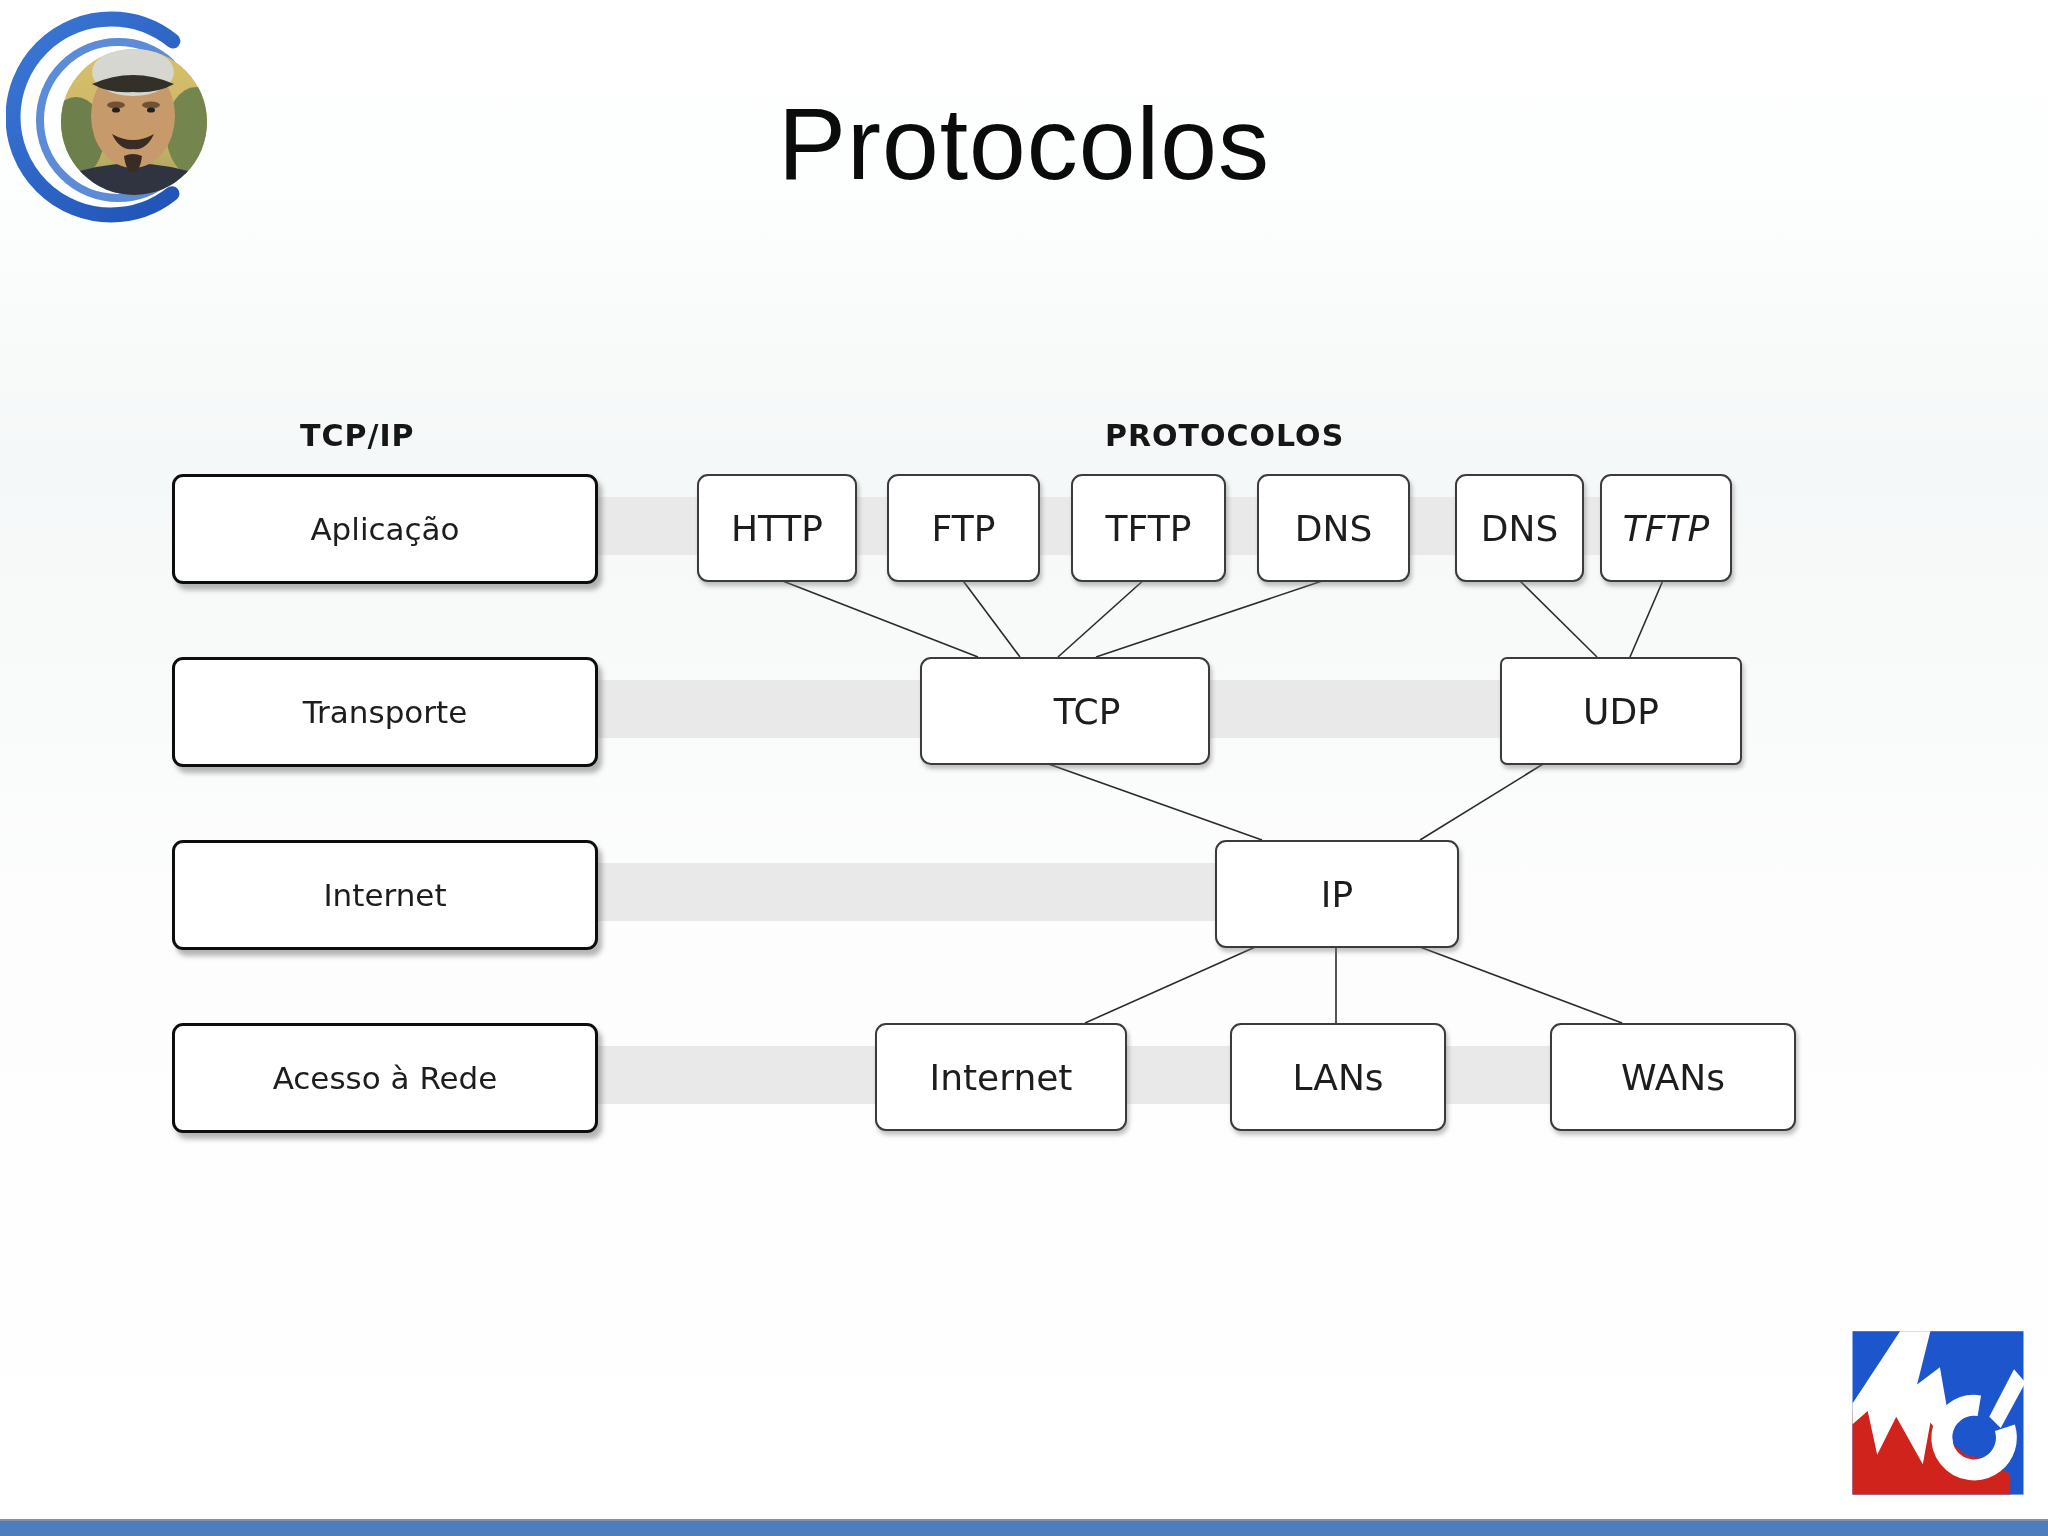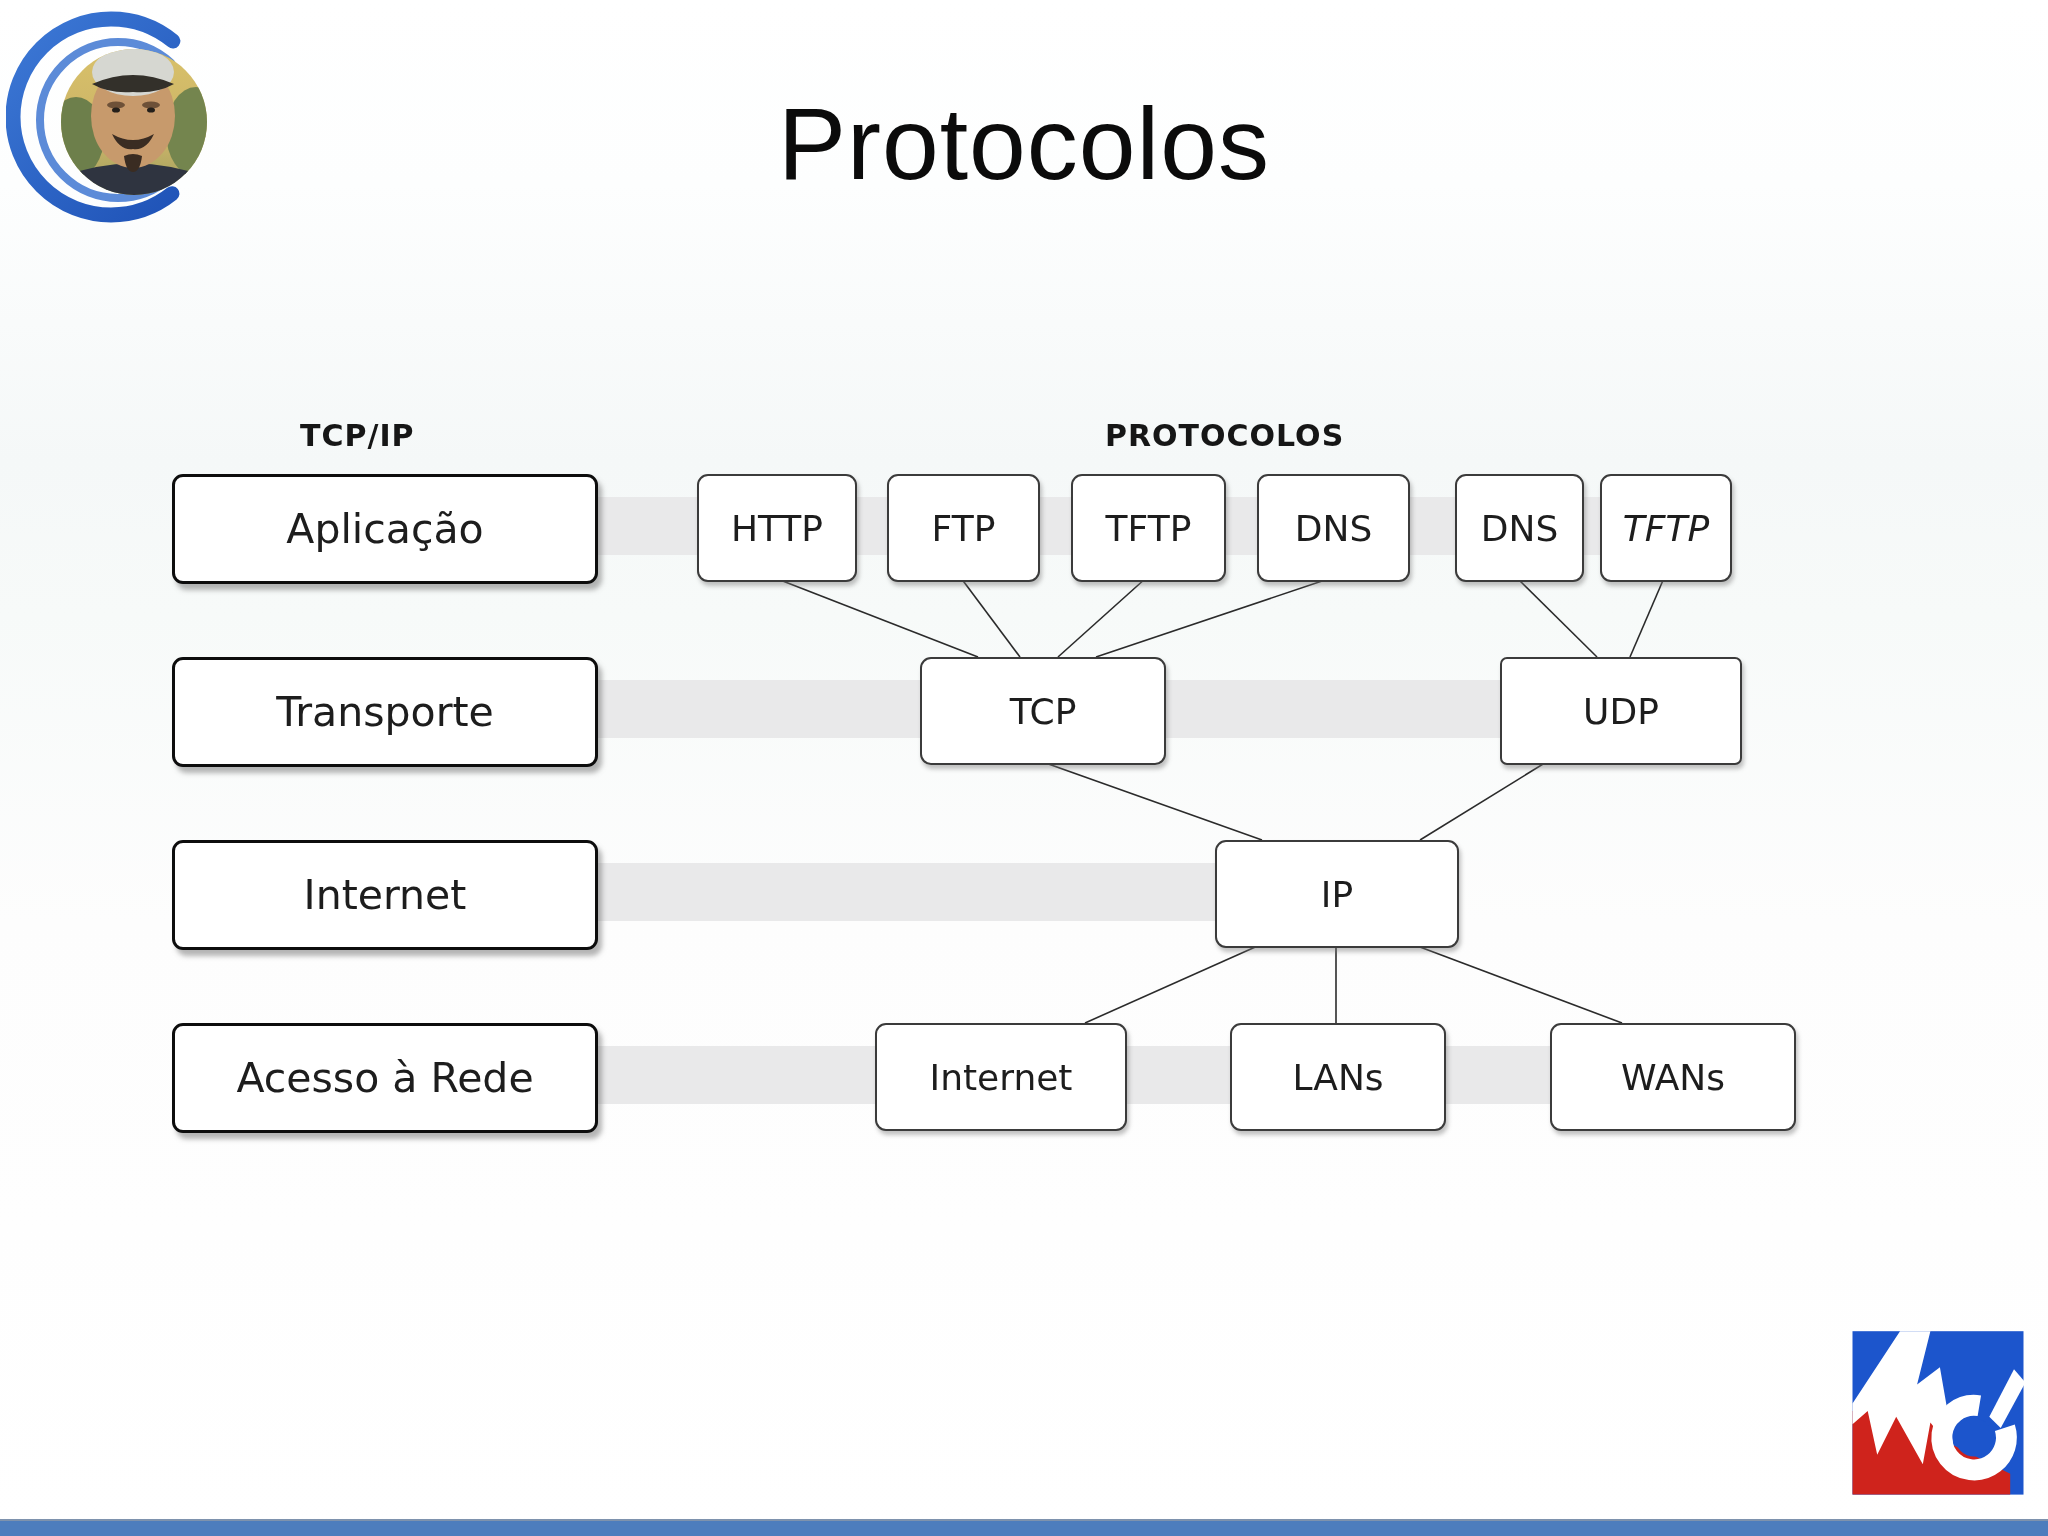--- a/index.html
+++ b/index.html
@@ -20,21 +20,21 @@
   .band { position:absolute; height:58px; background:#e9e9ea; }
   .nbox {
     position:absolute; background:#ffffff; border:2px solid #3b3b3b; border-radius:11px;
     display:flex; align-items:center; justify-content:center;
     font-size:36px; color:#1d1d1d;
     box-shadow:2px 4px 4px rgba(120,120,120,0.45);
   }
   .layerbox {
     border:3px solid #0d0d0d;
     box-shadow:4px 6px 5px rgba(110,110,110,0.5);
-    font-size:41px;
+    font-size:31px;
   }
   svg.connectors { position:absolute; left:0; top:0; pointer-events:none; }
   .footer-bar {
     position:absolute; left:0; bottom:0; width:100%; height:15px;
     background:#4d7dbd; border-top:2px solid #7e92ad;
   }
   .avatar { position:absolute; left:6px; top:2px; }
   .mc-logo { position:absolute; left:1843px; top:1315px; }
 </style>
 </head>
@@ -112,21 +112,21 @@
   <div class="nbox layerbox" style="left:172px; top:840px;  width:420px; height:104px;">Internet</div>
   <div class="nbox layerbox" style="left:172px; top:1023px; width:420px; height:104px;">Acesso à Rede</div>
 
   <div class="nbox" style="left:697px;  top:474px; width:156px; height:104px;">HTTP</div>
   <div class="nbox" style="left:887px;  top:474px; width:149px; height:104px;">FTP</div>
   <div class="nbox" style="left:1071px; top:474px; width:151px; height:104px;">TFTP</div>
   <div class="nbox" style="left:1257px; top:474px; width:149px; height:104px;">DNS</div>
   <div class="nbox" style="left:1455px; top:474px; width:125px; height:104px;">DNS</div>
   <div class="nbox" style="left:1600px; top:474px; width:128px; height:104px;font-style:italic;">TFTP</div>
 
-  <div class="nbox" style="left:920px;  top:657px; width:242px; height:104px;">TCP</div>
+  <div class="nbox" style="left:920px;  top:657px; width:242px; height:104px;padding-left:44px;">TCP</div>
   <div class="nbox" style="left:1500px; top:657px; width:238px; height:104px;border-radius:7px;">UDP</div>
 
   <div class="nbox" style="left:1215px; top:840px; width:240px; height:104px;">IP</div>
 
   <div class="nbox" style="left:875px;  top:1023px; width:248px; height:104px;">Internet</div>
   <div class="nbox" style="left:1230px; top:1023px; width:212px; height:104px;">LANs</div>
   <div class="nbox" style="left:1550px; top:1023px; width:242px; height:104px;">WANs</div>
 
   <div class="mc-logo">
     <svg width="190" height="192" viewBox="0 0 100 100">

